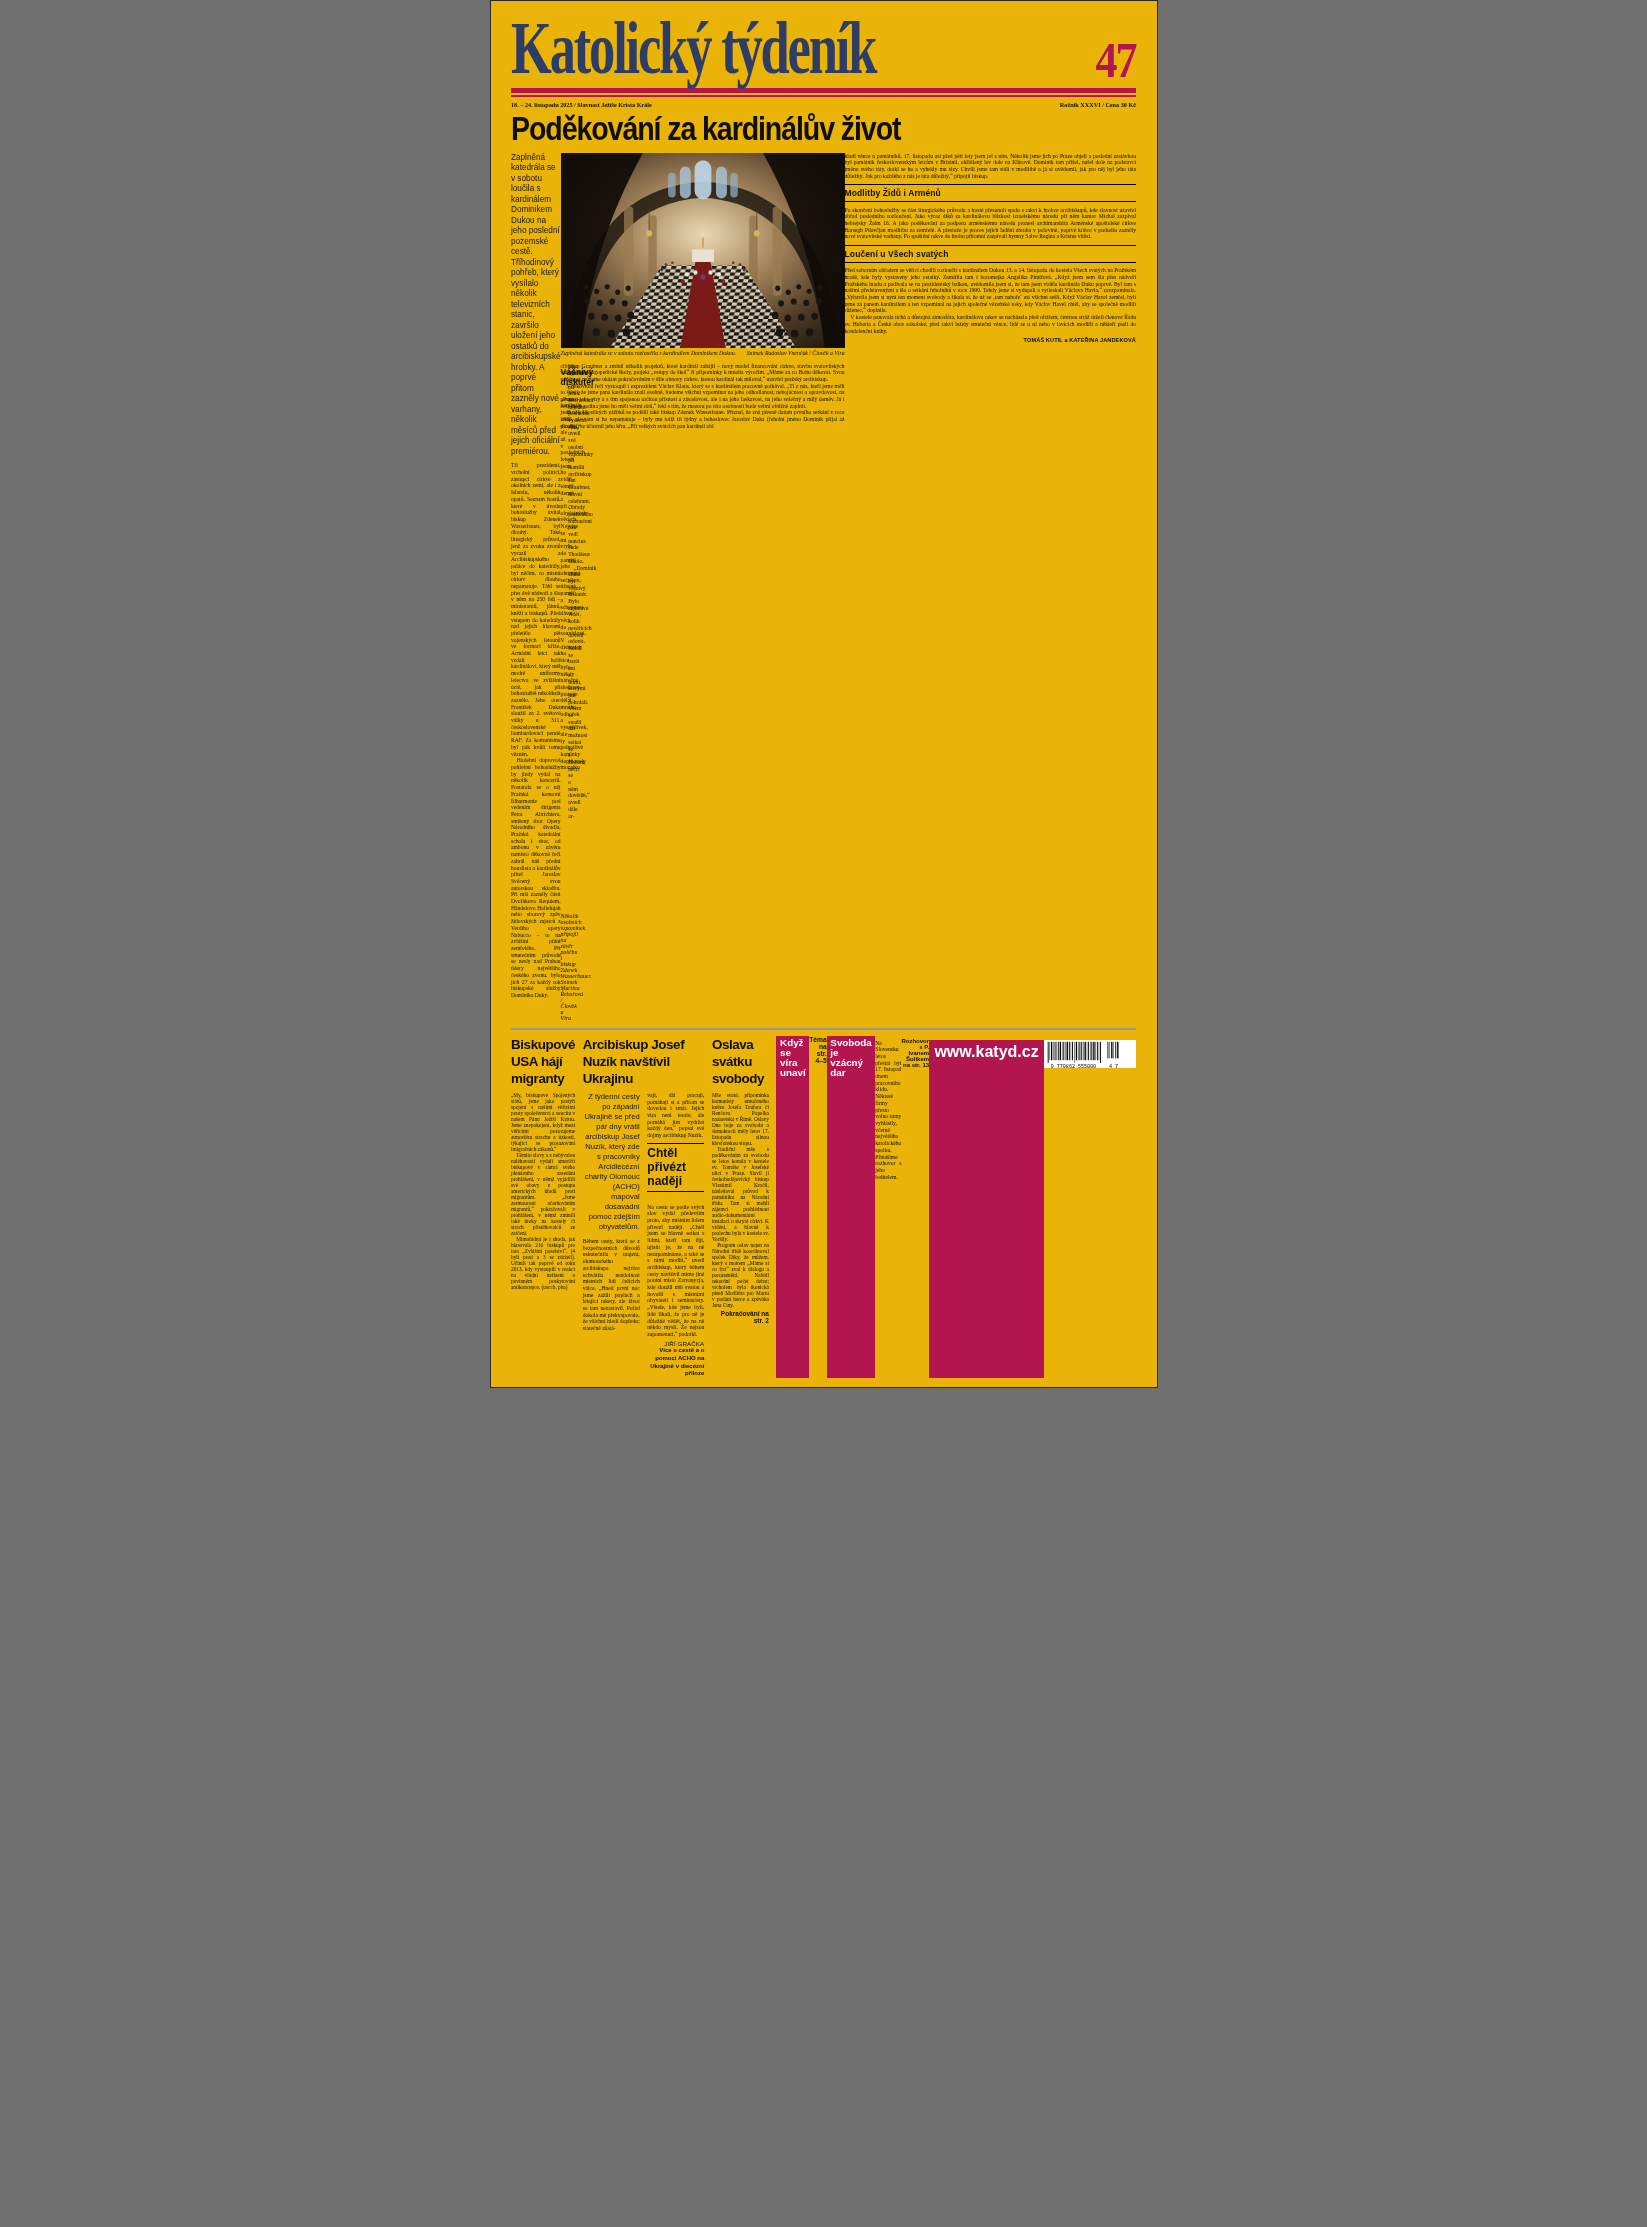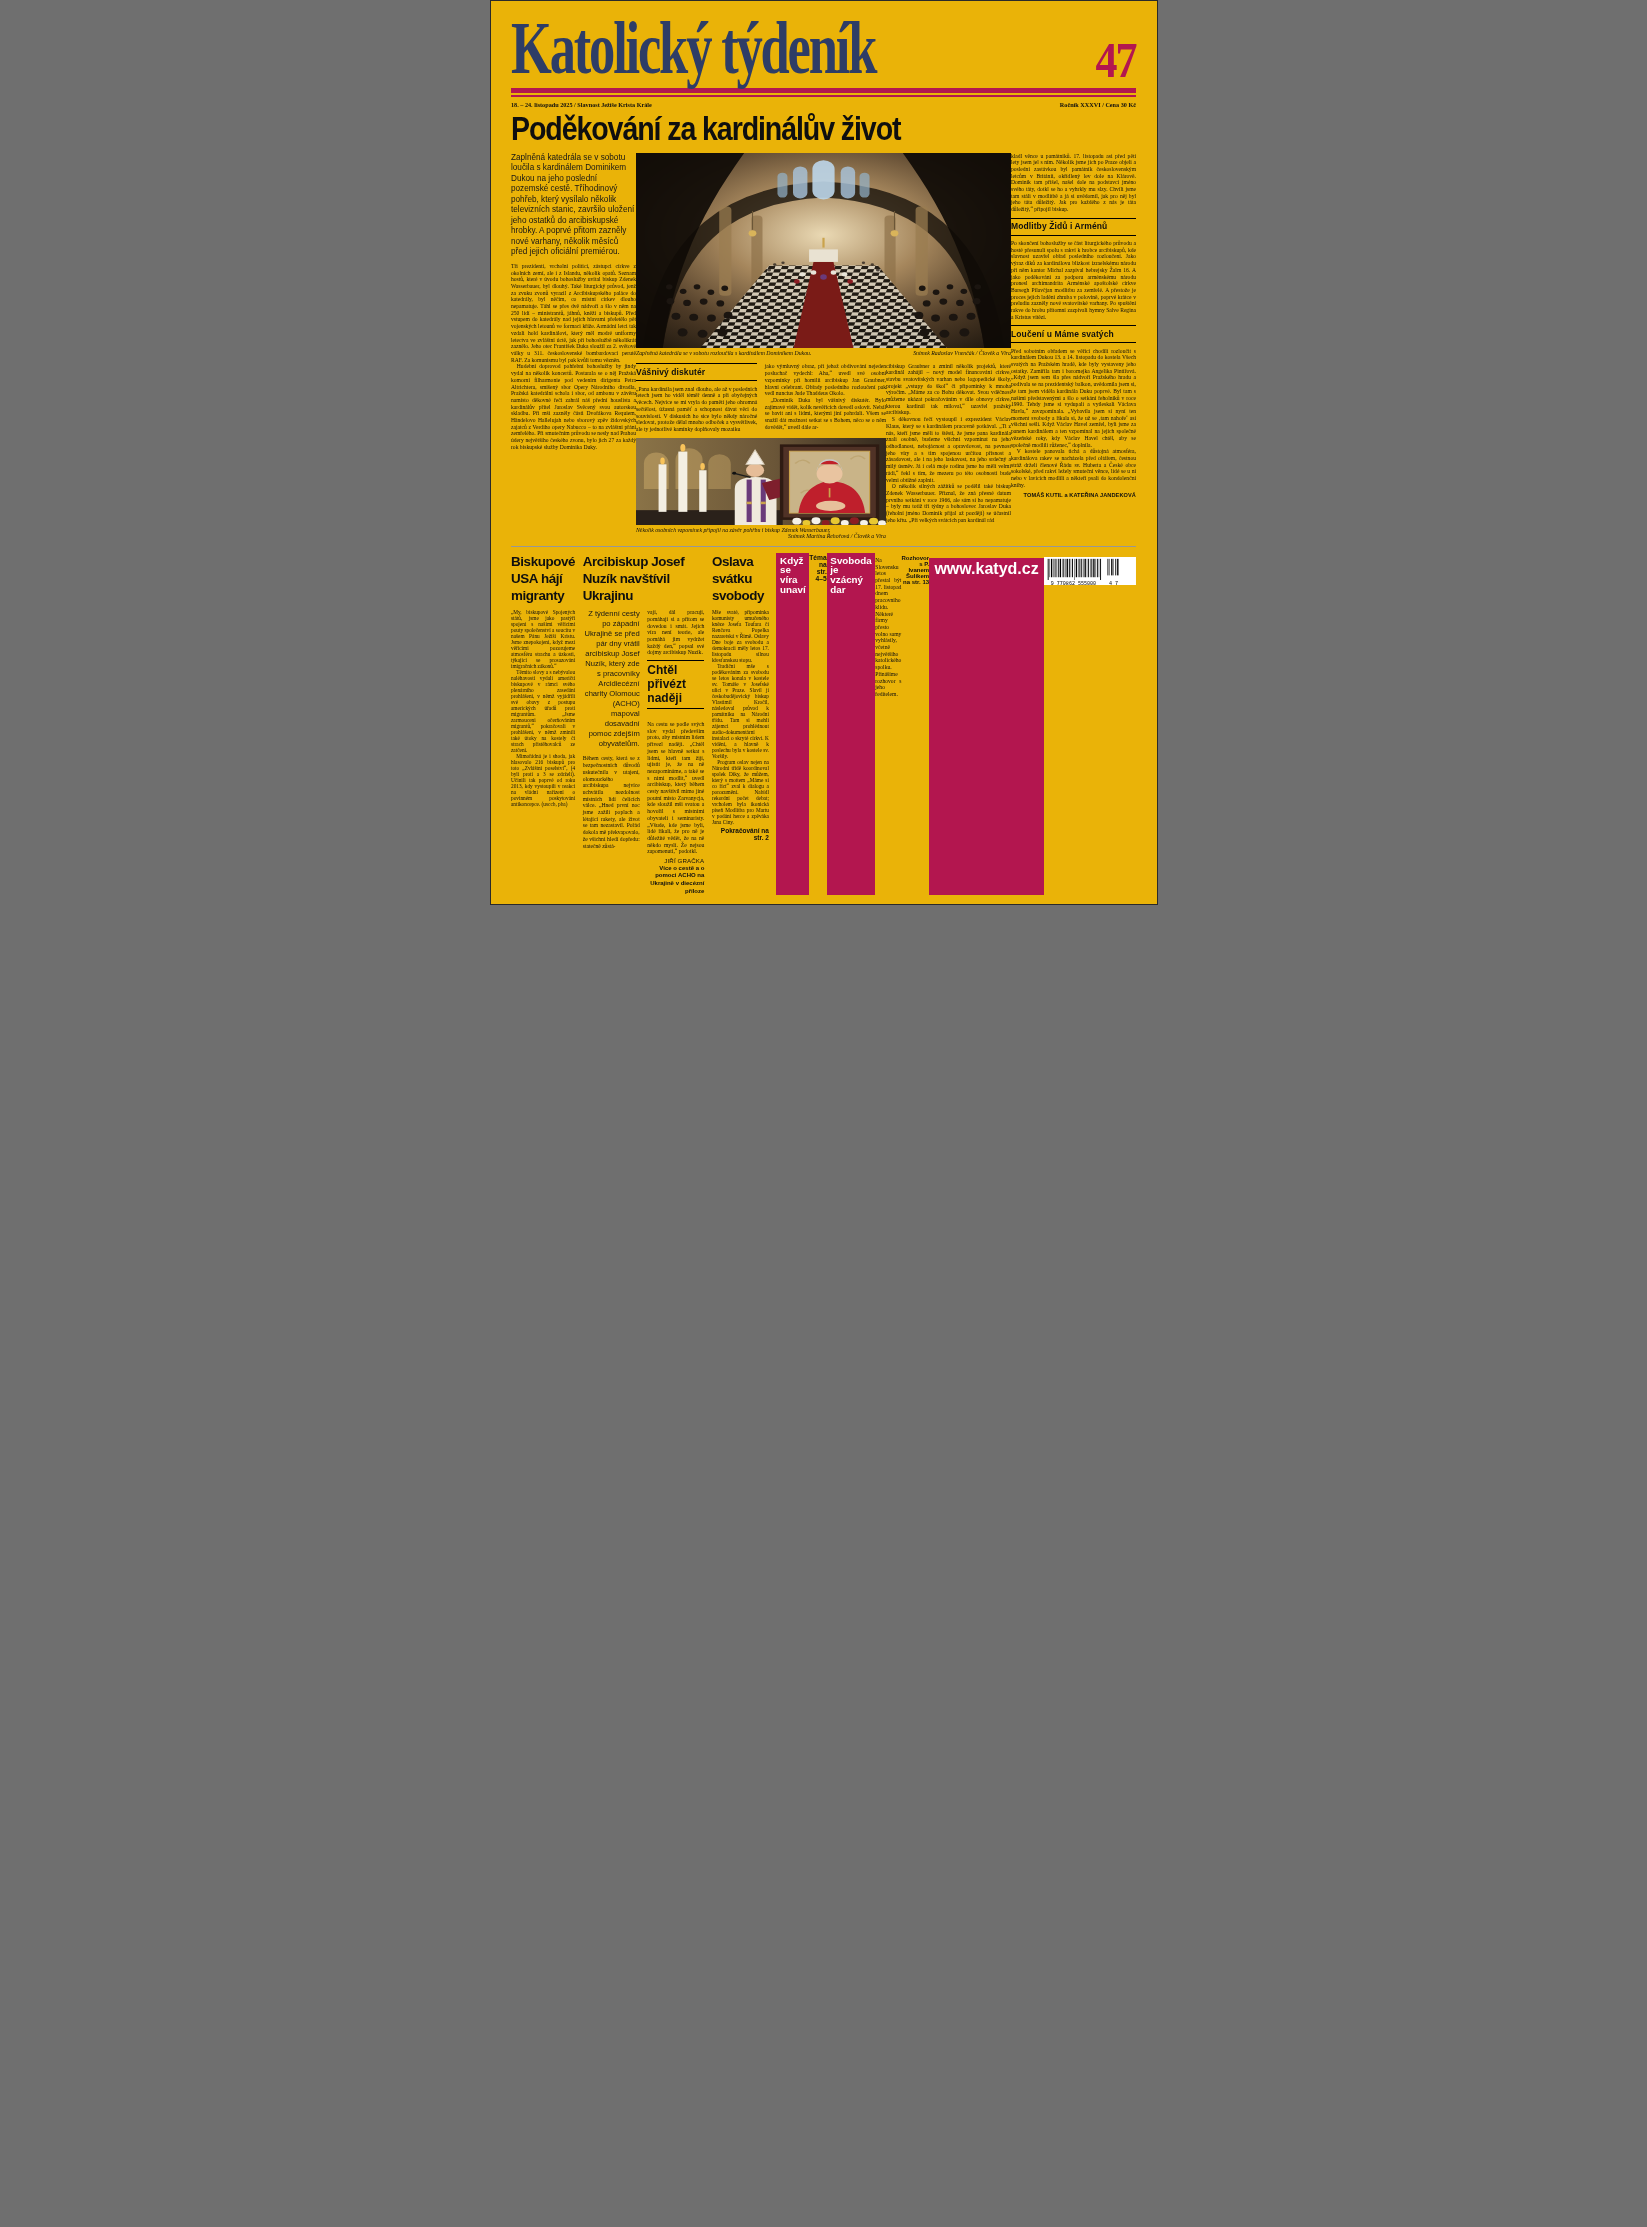--- a/index.html
+++ b/index.html
@@ -21,21 +21,21 @@
     transform:scaleX(.88);transform-origin:right bottom;}
   .bar{height:4.9px;background:var(--accent);margin-top:7.1px;}
   .thinbar{height:1.3px;background:var(--accent);margin-top:2.2px;}
   .dateline{display:flex;justify-content:space-between;font-weight:bold;font-size:6.2px;margin-top:4px;}
 
   
   .headline{font-family:"Liberation Sans",sans-serif;font-weight:bold;font-size:34px;line-height:.95;
     letter-spacing:-1.3px;margin:4.5px 0 8px;white-space:nowrap;transform:scaleX(.84);transform-origin:left;}
 
   
-  .main-grid{display:grid;grid-template-columns:repeat(5,1fr);column-gap:0;grid-template-rows:195px 15px auto;}
+  .main-grid{display:grid;grid-template-columns:repeat(3,1fr);column-gap:0;grid-template-rows:195px 15px auto;}
   .serif{font-size:5.6px;line-height:6.7px;text-align:justify;}
   .serif p{margin:0;}
   .serif p + p{text-indent:5.8px;}
   .serif-sm{font-size:5.3px;line-height:6px;text-align:justify;}
   .serif-sm p{margin:0;}
   .serif-sm p + p{text-indent:5.3px;}
   .lead{font-family:"Liberation Sans",sans-serif;font-size:8.2px;line-height:10.5px;margin:0 0 5.3px;color:#161616;}
   .col1{grid-column:1;grid-row:1/4;}
   .photo1{grid-column:2/5;grid-row:1;overflow:hidden;}
   .cap-row{grid-column:2/5;grid-row:2;display:flex;justify-content:space-between;gap:9px;
@@ -290,21 +290,21 @@
       </div>
 
     <div class="col5">
       <div class="serif">
           <p>kladl věnce u památníků. 17. listopadu asi před pěti lety jsem jel s ním. Několik jsme jich po Praze objeli a poslední zastávkou byl památník československým letcům v Británii, okřídlený lev dole na Klárově. Dominik tam přišel, našel dole na podstavci jméno svého táty, dotkl se ho a vyhrkly mu slzy. Chvíli jsme tam stáli v modlitbě a já si uvědomil, jak pro něj byl jeho táta důležitý. Jak pro každého z nás je táta důležitý,“ připojil biskup.</p>
         </div>
       <h3 class="sec-head">Modlitby Židů i Arménů</h3>
       <div class="serif">
           <p>Po skončení bohoslužby se část liturgického průvodu a hosté přesunuli spolu s rakví k hrobce arcibiskupů, kde slavnost uzavřel obřad posledního rozloučení. Jako výraz díků za kardinálovu blízkost izraelskému národu při něm kantor Michal zazpíval hebrejsky Žalm 16. A jako poděkování za podporu arménskému národu pronesl archimandrita Arménské apoštolské církve Barsegh Pilavčjan modlitbu za zemřelé. A přestože je proces jejich ladění zhruba v polovině, poprvé krátce v preludiu zazněly nové svatovítské varhany. Po spuštění rakve do hrobu přítomní zazpívali hymny Salve Regina a Kristus vítězí.</p>
         </div>
-      <h3 class="sec-head">Loučení u Máme svatých</h3>
+      <h3 class="sec-head">Loučení u Všech svatých</h3>
       <div class="serif">
           <p>Před sobotním obřadem se věřící chodili rozloučit s kardinálem Dukou 13. a 14. listopadu do kostela Všech svatých na Pražském hradě, kde byly vystaveny jeho ostatky. Zamířila tam i boromejka Angelika Pintířová. „Když jsem sem šla přes nádvoří Pražského hradu a podívala se na prezidentský balkon, uvědomila jsem si, že tam jsem viděla kardinála Duku poprvé. Byl tam s našimi představenými a šlo o setkání řeholníků v roce 1990. Tehdy jsme si vydupali a vytleskali Václava Havla,“ zavzpomínala. „Vybavila jsem si nyní ten moment svobody a říkala si, že už se ‚tam nahoře‘ asi všichni sešli. Když Václav Havel zemřel, byli jsme za panem kardinálem a ten vzpomínal na jejich společné vězeňské roky, kdy Václav Havel chtěl, aby se společně modlili růženec,“ doplnila.</p>
           <p>V kostele panovala tichá a důstojná atmosféra, kardinálova rakev se nacházela před oltářem, čestnou stráž drželi členové Řádu sv. Huberta a České obce sokolské, před rakví ležely smuteční věnce, lidé se u ní nebo v lavicích modlili a někteří psali do kondolenční knihy.</p>
         </div>
       <div class="byline">TOMÁŠ KUTIL a KATEŘINA JANDEKOVÁ</div>
     </div>
   </section>
 
   <div class="divider"></div>
 

